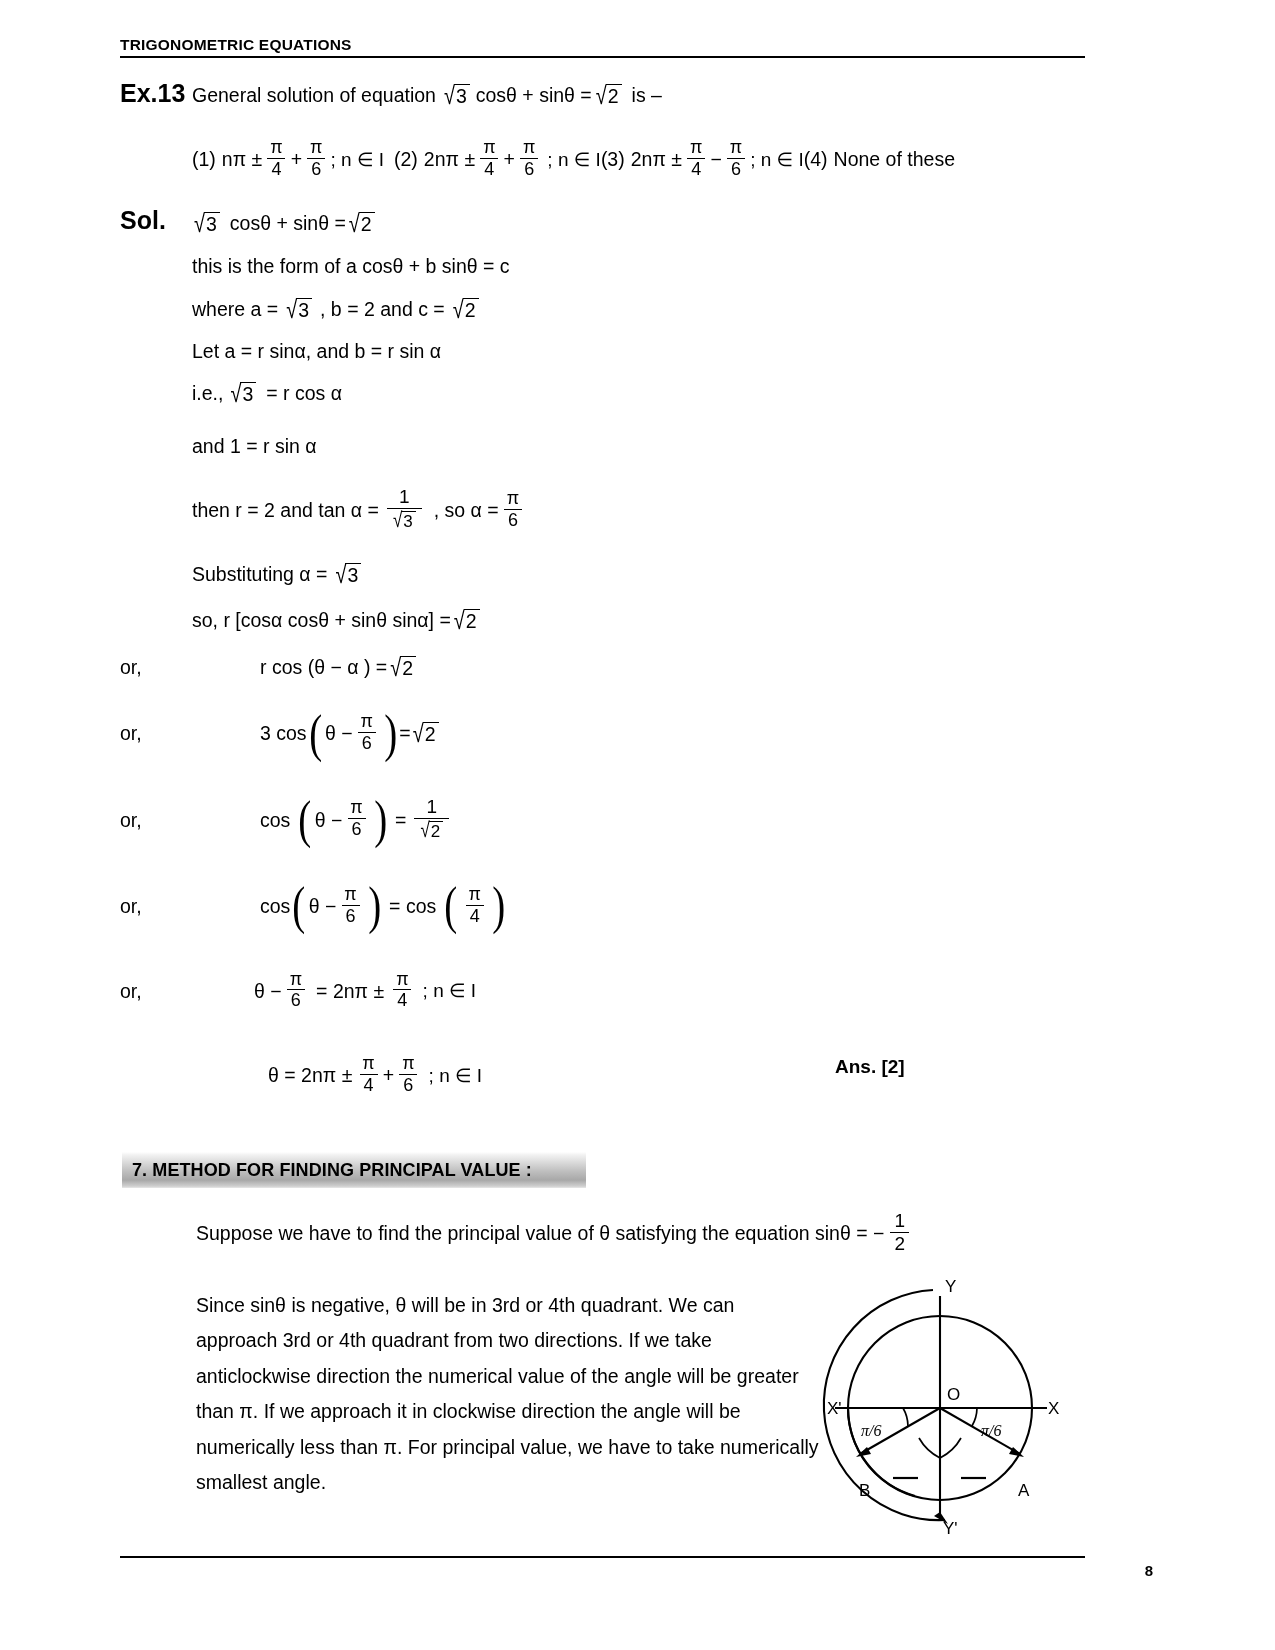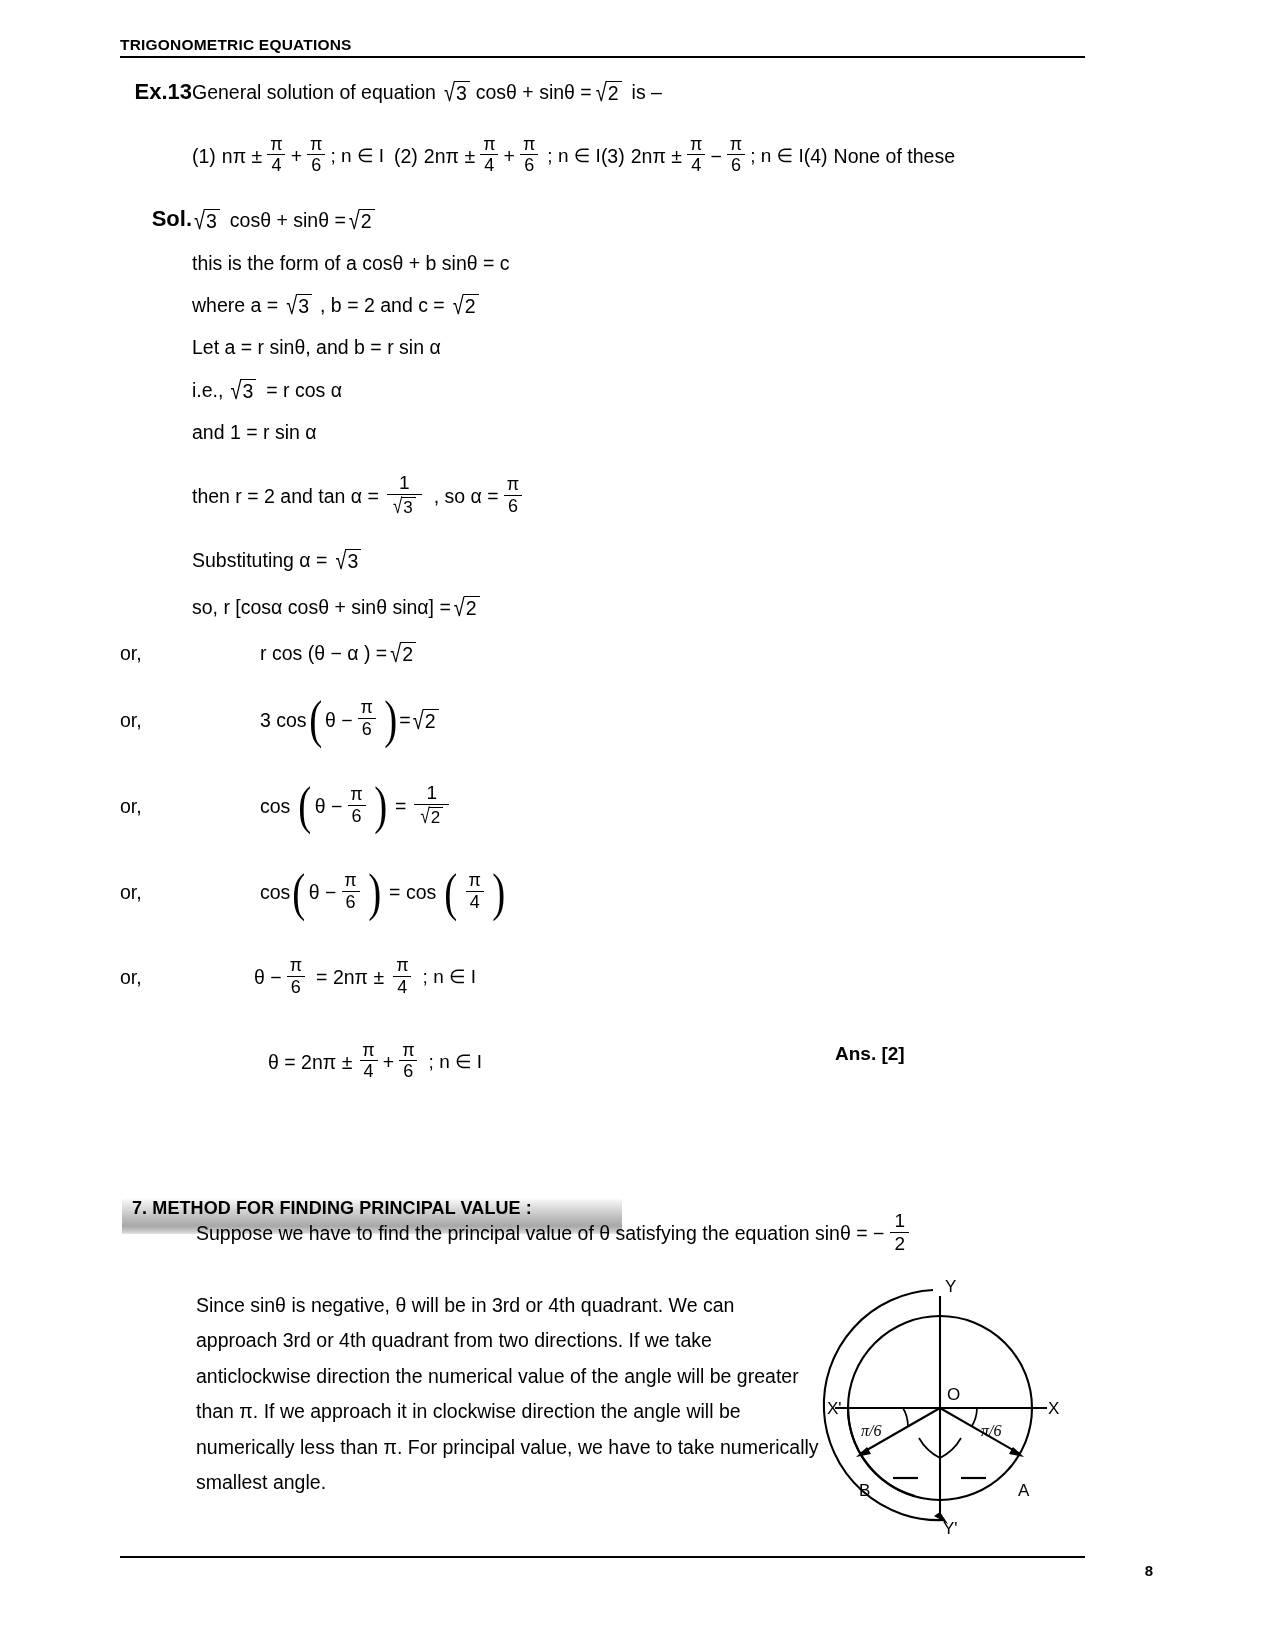--- a/index.html
+++ b/index.html
@@ -42,24 +42,23 @@
     width: 965px;
   }
   .row {
     display: flex;
     align-items: baseline;
     font-size: 19.5px;
     line-height: 1.25;
   }
   .lbl {
     font-weight: bold;
-    font-size: 22px;
+    font-size: 25px;
     width: 72px;
     flex: 0 0 72px;
-    text-align: right;
   }
   .lbl-or {
     font-weight: normal;
     font-size: 19.5px;
     width: 72px;
     flex: 0 0 72px;
   }
   .body-txt { font-size: 19.5px; }
   .indent { margin-left: 72px; }
 
@@ -127,27 +126,27 @@
     display: inline-block;
   }
   .bigparen.tall > .pl, .bigparen.tall > .pr { font-size: 52px; }
   .bigparen > .inner { padding: 0 1px; display: inline-flex; align-items: center; }
   .elem { font-size: 19px; }
 
   
   .section-bar {
     position: absolute;
     left: 122px;
-    width: 500px;
+    width: 464px;
     height: 36px;
     background: linear-gradient(to bottom,
         #ffffff 0%, #f2f2f2 8%, #d9d9d9 30%,
         #bdbdbd 55%, #a8a8a8 78%, #cfcfcf 95%, #e8e8e8 100%);
     display: flex;
-    margin-top: 46px;
+    align-items: center;
   }
   .section-bar .section-title {
     font-size: 18px;
     font-weight: bold;
     letter-spacing: .1px;
     padding-left: 10px;
     color: #000;
   }
 
   
@@ -289,35 +288,35 @@
         </span>
         <span class="body-txt" style="margin-left:6px;">, b = 2 and c =</span>
         <span class="sqrt" style="margin-left:8px;">
           <span class="radical">√</span>
           <span class="radicand">2</span>
         </span>
       </span>
     </div>
 
     <div class="row indent" style="margin-top:18px;">
-      <span class="body-txt">Let a = r sinθ, and b = r sin α</span>
+      <span class="body-txt">Let a = r sinα, and b = r sin α</span>
     </div>
 
     <div class="row indent" style="margin-top:18px;">
       <span class="m">
         <span class="body-txt">i.e.,</span>
         <span class="sqrt" style="margin-left:7px;">
           <span class="radical">√</span>
           <span class="radicand">3</span>
         </span>
         <span class="body-txt" style="margin-left:8px;text-align:center;">= r cos α</span>
       </span>
     </div>
 
-    <div class="row indent" style="margin-top:18px;">
+    <div class="row indent" style="margin-top:28px;">
       <span class="body-txt">and 1 = r sin α</span>
     </div>
 
     <div class="row indent" style="margin-top:30px;">
       <span class="m">
         <span class="body-txt">then r = 2 and tan α =</span>
         <span class="frac big" style="margin-left:8px;">
           <span class="num">1</span>
           <span class="den">
             <span class="sqrt small">

